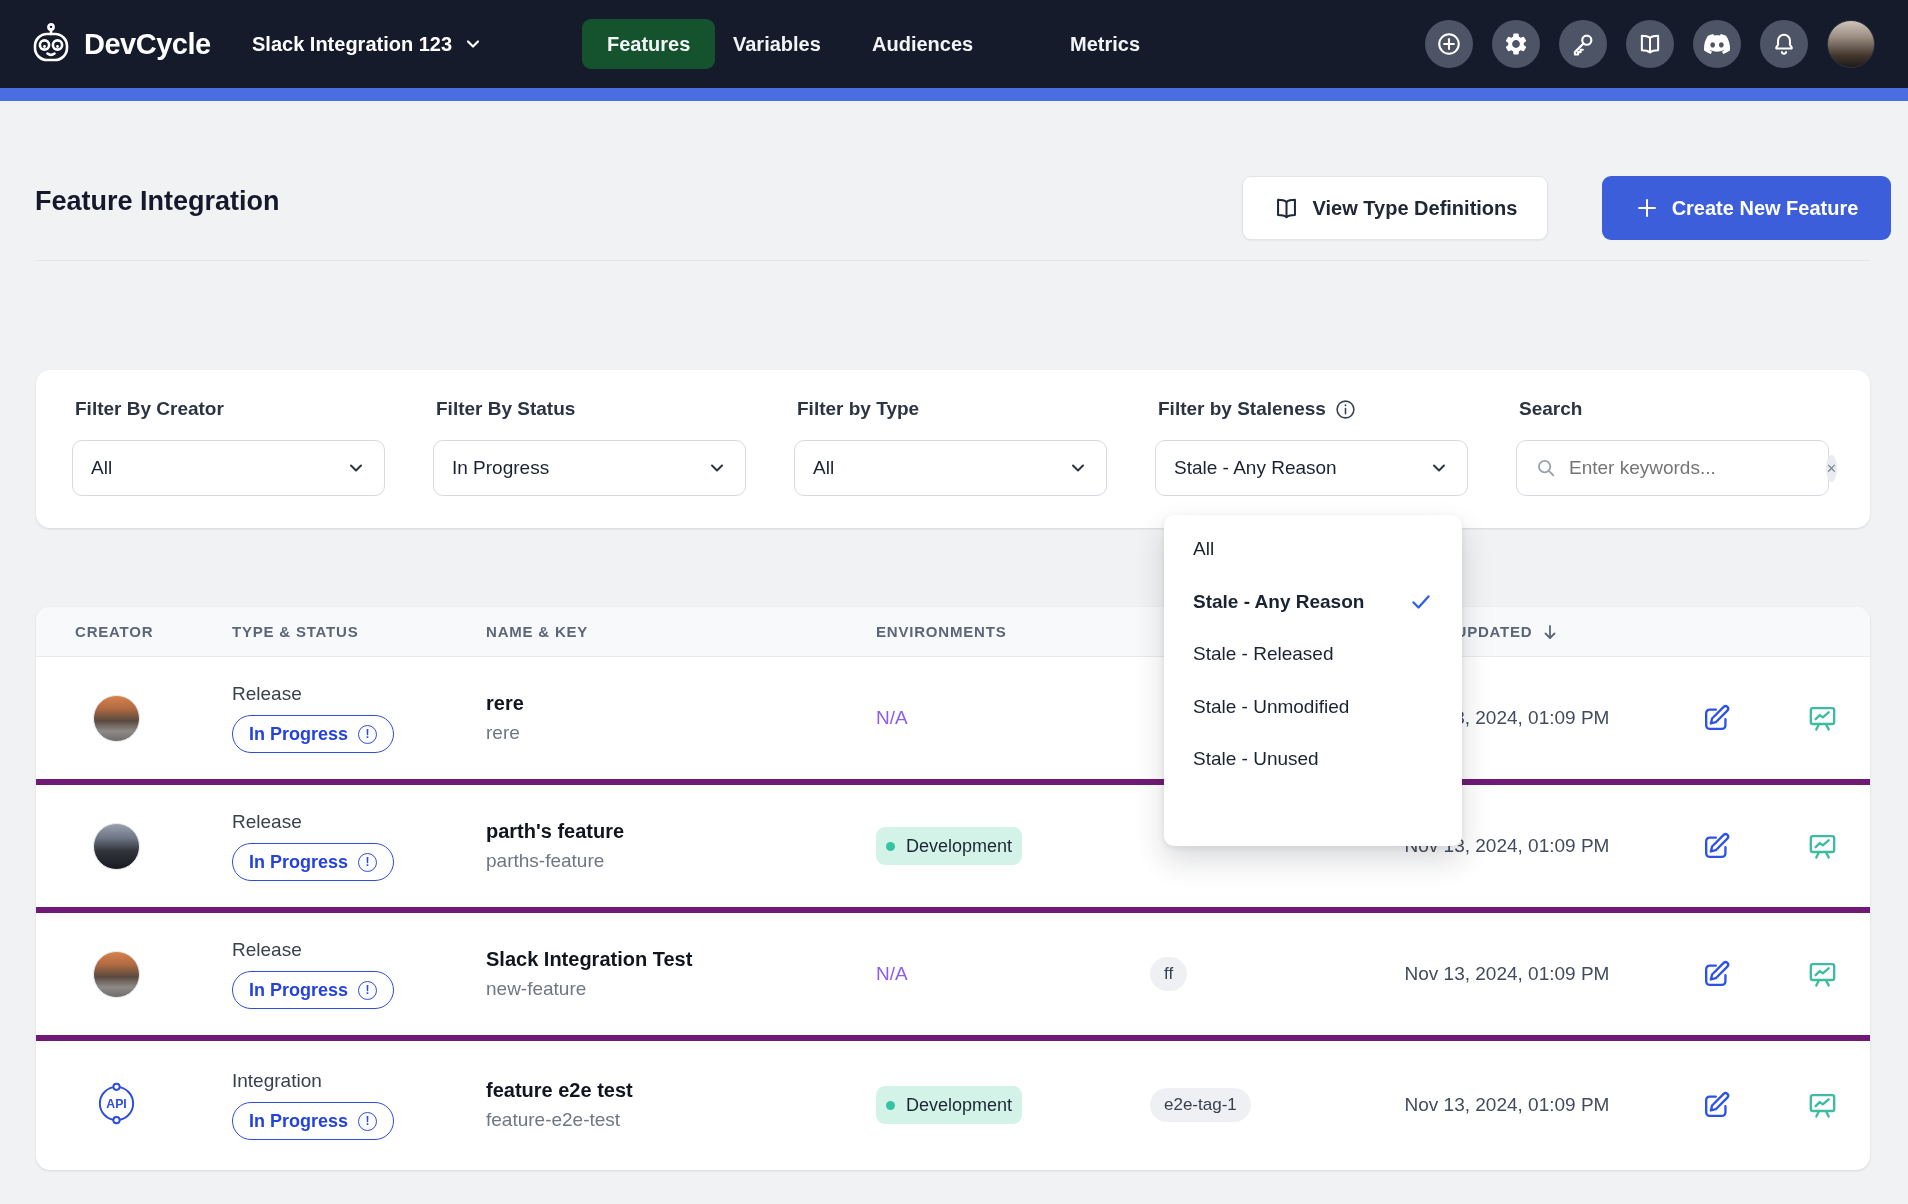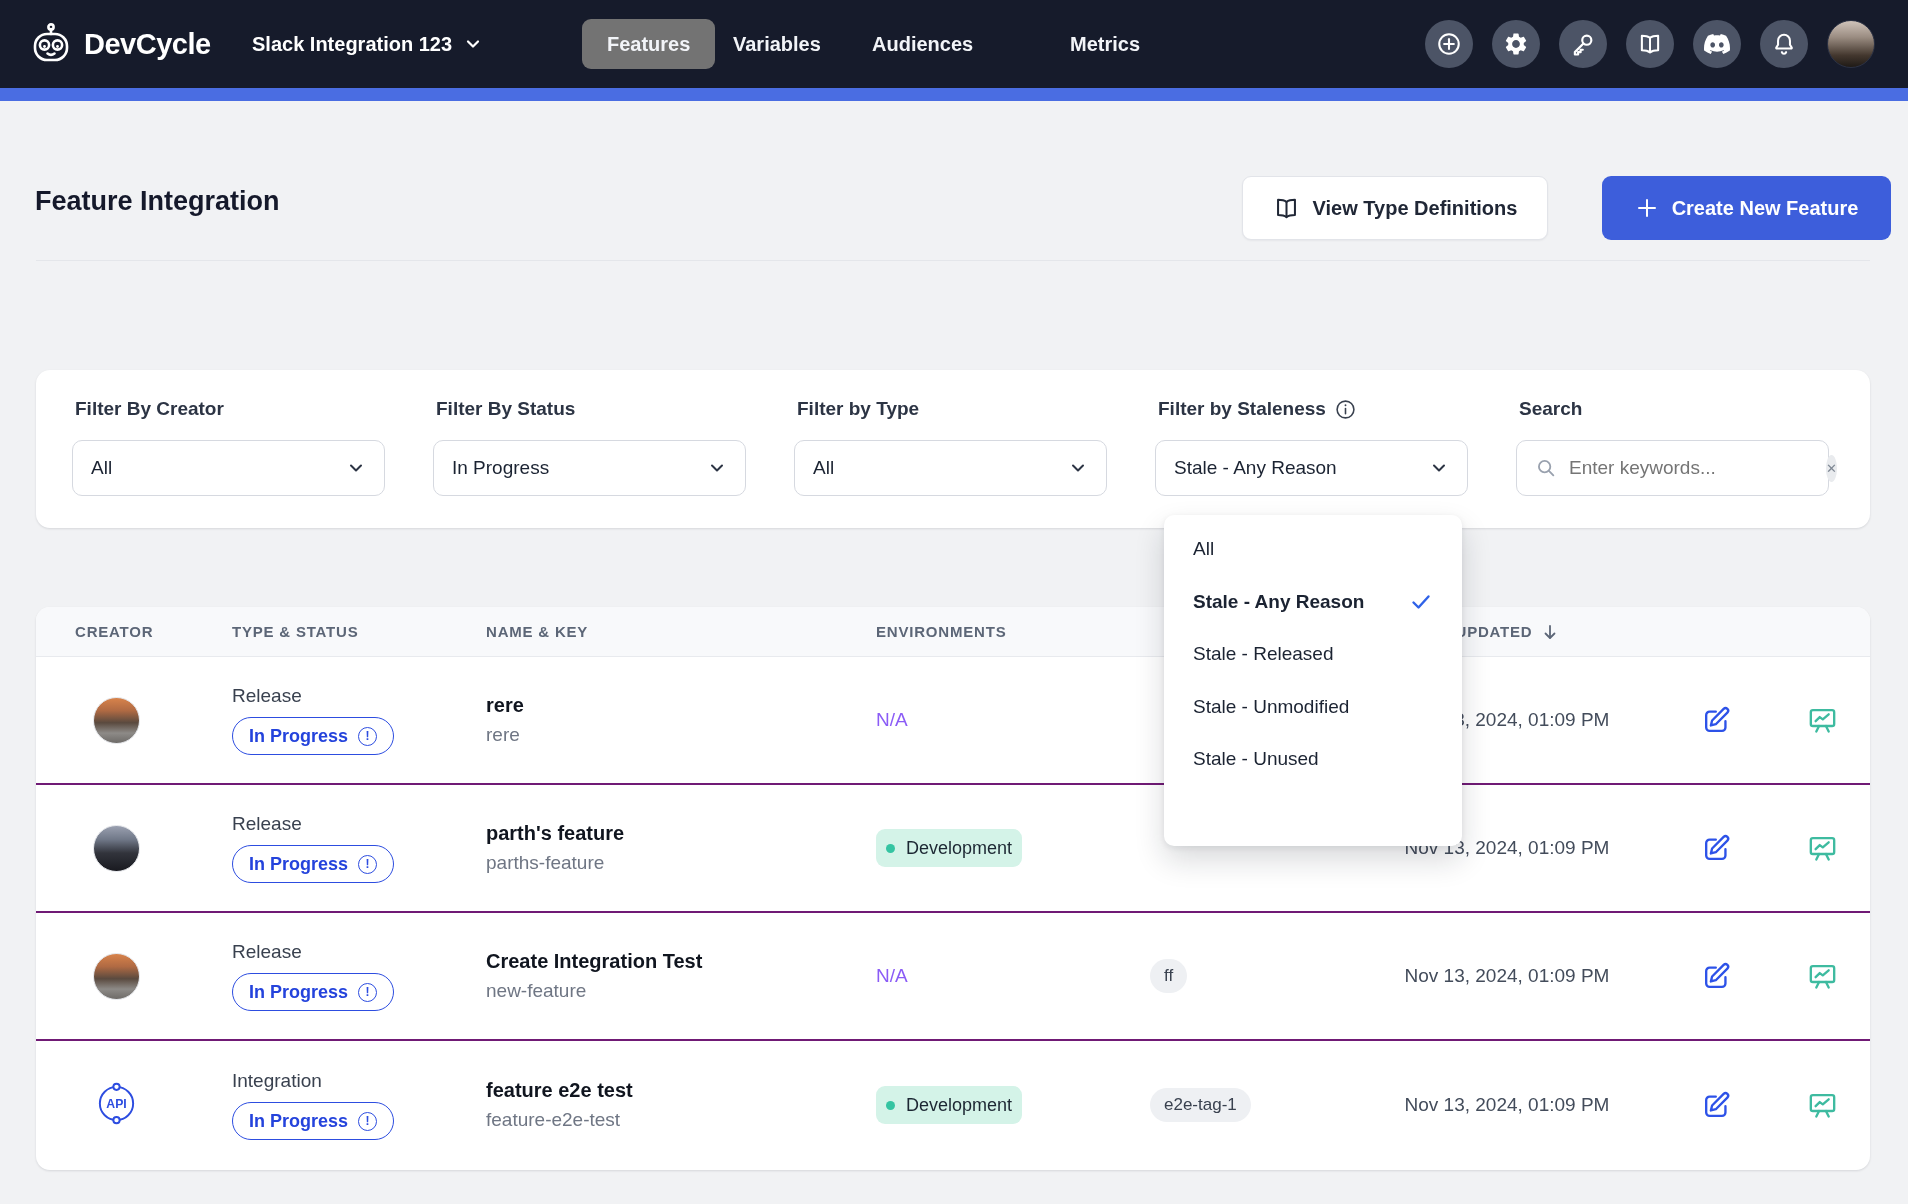--- a/index.html
+++ b/index.html
@@ -20,21 +20,21 @@
   }
   .accent-bar {
     position:absolute; left:0; top:88px; width:1908px; height:13px;
     background:#4a6de2;
   }
   .brand { position:absolute; left:28px; top:0; height:88px; display:flex; align-items:center; gap:10px; }
   .brand-name { color:#ffffff; font-size:29px; font-weight:700; letter-spacing:-0.5px; }
   .project { position:absolute; left:252px; top:0; height:88px; display:flex; align-items:center; gap:12px; color:#fff; }
   .project-name { font-size:20px; font-weight:700; }
   .nav-tab { position:absolute; top:0; height:88px; display:flex; align-items:center; color:#f2f4f8; font-size:20px; font-weight:700; cursor:pointer; }
-  .nav-tab.active-pill { top:19px; height:50px; background:#737373; border-radius:9px; padding:0 25px; }
+  .nav-tab.active-pill { top:19px; height:50px; background:#14532d; border-radius:9px; padding:0 25px; }
   .nav-actions { position:absolute; right:33px; top:0; height:88px; display:flex; align-items:center; gap:19px; }
   .nav-icon-circle {
     width:48px; height:48px; border-radius:50%; background:#4c5466;
     display:flex; align-items:center; justify-content:center; color:#fff; cursor:pointer;
   }
   .nav-avatar {
     width:48px; height:48px; border-radius:50%;
     background:linear-gradient(180deg,#cfc3ba 0%, #9b8d82 35%, #43372e 75%, #1f1a16 100%);
     border:1px solid #2c3244; cursor:pointer;
   }
@@ -90,21 +90,21 @@
     background:#ffffff; border-radius:14px;
     box-shadow:0 1px 3px rgba(16,24,40,.07), 0 1px 2px rgba(16,24,40,.05);
     overflow:hidden;
   }
   .tgrid { display:grid; grid-template-columns:157px 254px 390px 274px 210px 294px 1fr; padding-left:39px; align-items:center; }
   .thead {
     height:50px; background:#f8f9fb; border-bottom:1px solid #e8eaee;
   }
   .th { font-size:15px; font-weight:700; color:#5c6677; letter-spacing:.8px; text-transform:uppercase; }
   .th-updated { text-align:center; display:flex; align-items:center; justify-content:center; gap:8px; }
-  .trow { height:128px; border-bottom:2px solid #701a75; }
+  .trow { height:128px; border-bottom:6px solid #701a75; }
   .trow:last-child { border-bottom:none; }
   .avatar {
     width:47px; height:47px; border-radius:50%; margin-left:18px;
     border:1px solid #e3e5e9;
   }
   .avatar.photo-a { background:linear-gradient(180deg,#d8834b 0%, #b06a43 28%, #5a4a3f 55%, #8d8a87 78%, #6e6b68 100%); }
   .avatar.photo-b { background:linear-gradient(180deg,#9aa0b0 0%, #707888 30%, #32343c 60%, #191a20 100%); }
   .api-badge { margin-left:18px; }
   .cell-type { display:flex; flex-direction:column; align-items:flex-start; gap:10px; }
   .type-label { font-size:19px; color:#39414f; }
@@ -415,21 +415,21 @@
           <div class="avatar photo-a"></div>
         </div>
       <div class="cell-type">
         <span class="type-label">Release</span>
         <span class="status-pill">
           <span>In Progress</span>
           <span class="excl-circle">!</span>
         </span>
       </div>
       <div class="cell-name">
-        <span class="feature-name">Create Integration Test</span>
+        <span class="feature-name">Slack Integration Test</span>
         <span class="feature-key">new-feature</span>
       </div>
       <div><span class="na-text">N/A</span></div>
       <div>
         <span class="tag-pill">ff</span>
       </div>
       <div class="cell-updated">Nov 13, 2024, 01:09 PM</div>
       <div class="cell-actions">
         <span class="icon-btn edit-ic">
           <svg width="33" height="33" viewBox="0 0 24 24" fill="none" stroke="currentColor" stroke-width="1.7" stroke-linecap="round" stroke-linejoin="round">

